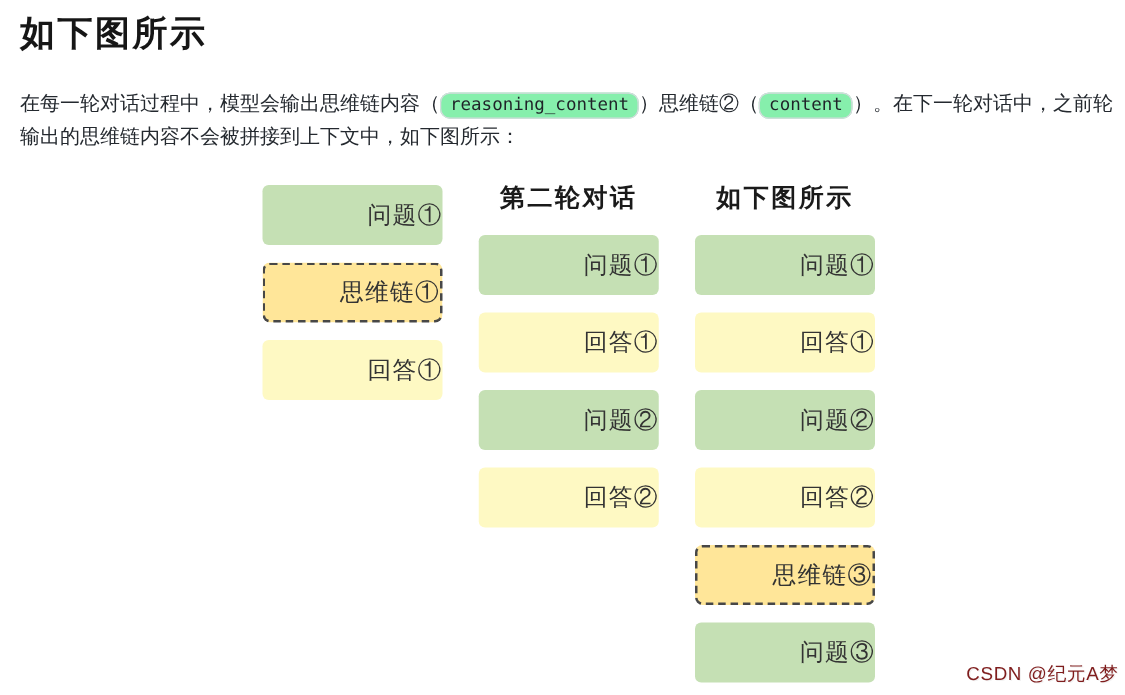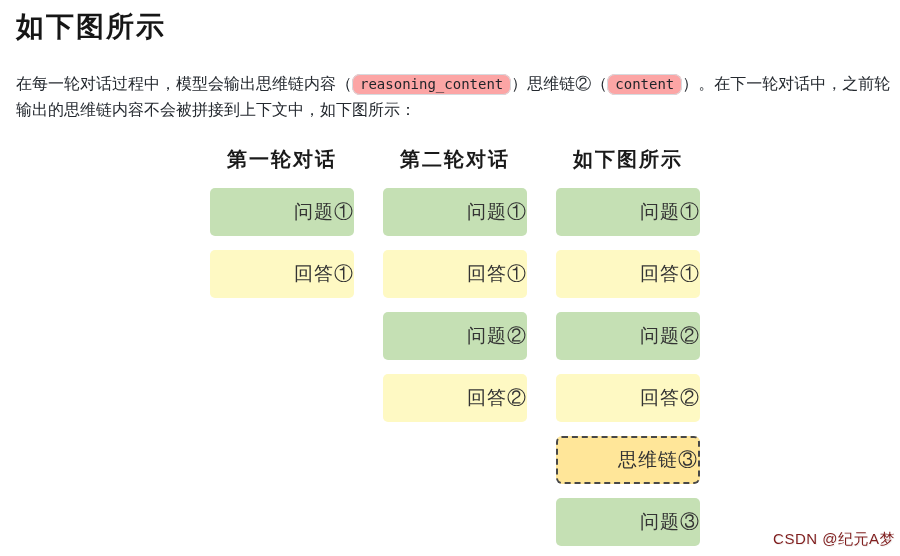--- a/index.html
+++ b/index.html
@@ -26,21 +26,21 @@
     width: 876px;
     font-size: 16px;
     line-height: 26px;
     color: #24292f;
     word-break: break-all;
   }
   .inline-code {
     font-family: "DejaVu Sans Mono", "Liberation Mono", monospace;
     font-size: 14px;
     color: #1f2328;
-    background: #fca5a5;
+    background: #86efac;
     border: 1px solid #d6dade;
     border-radius: 8px;
     padding: 1px 7px 2px 7px;
     white-space: nowrap;
   }
   .diagram {
     position: absolute;
     left: 210px; top: 148px;
     display: flex;
     gap: 29px;
@@ -91,22 +91,22 @@
 </style>
 </head>
 <body>
 
 <h1 class="page-title">如下图所示</h1>
 
 <p class="intro" id="intro-paragraph"><span>在每一轮对话过程中，模型会输出思维链内容（</span><code class="inline-code">reasoning_content</code><span>）思维链②（</span><code class="inline-code">content</code><span>）。在下一轮对话中，之前轮输出的思维链内容不会被拼接到上下文中，如下图所示：</span></p>
 
 <div class="diagram" id="diagram">
     <div class="diagram-col">
-      <div class="col-title">第一轮对话</div>
       <div class="dbox question">问题①</div>
+      <div class="dbox reasoning">思维链①</div>
       <div class="dbox answer">回答①</div>
     </div>
     <div class="diagram-col">
       <div class="col-title">第二轮对话</div>
       <div class="dbox question">问题①</div>
       <div class="dbox answer">回答①</div>
       <div class="dbox question">问题②</div>
       <div class="dbox answer">回答②</div>
     </div>
     <div class="diagram-col">

